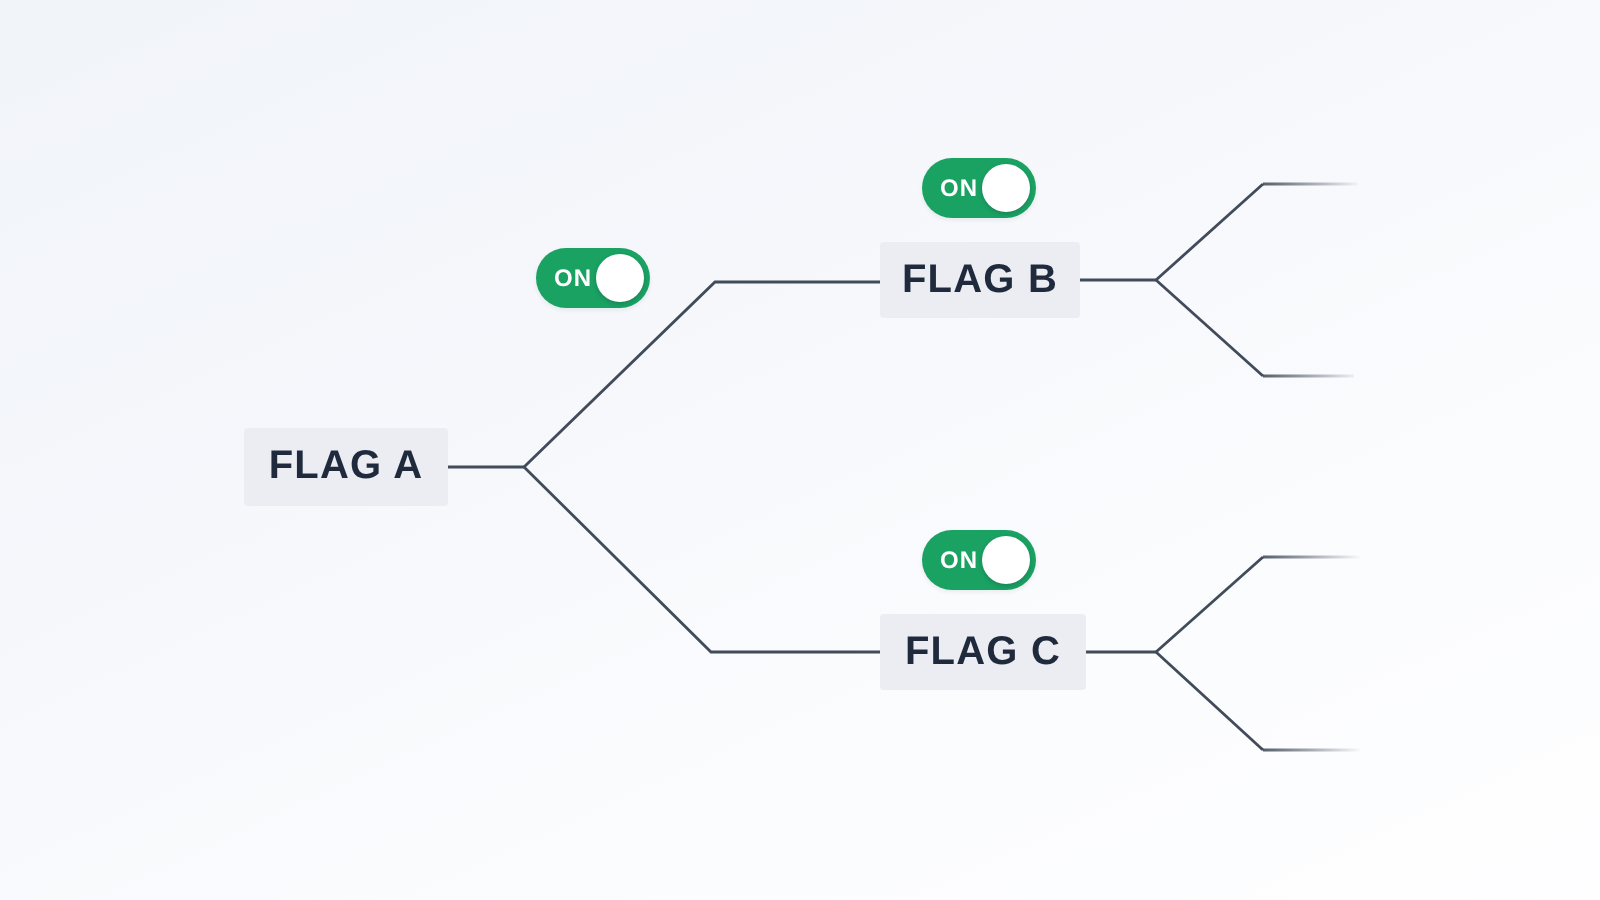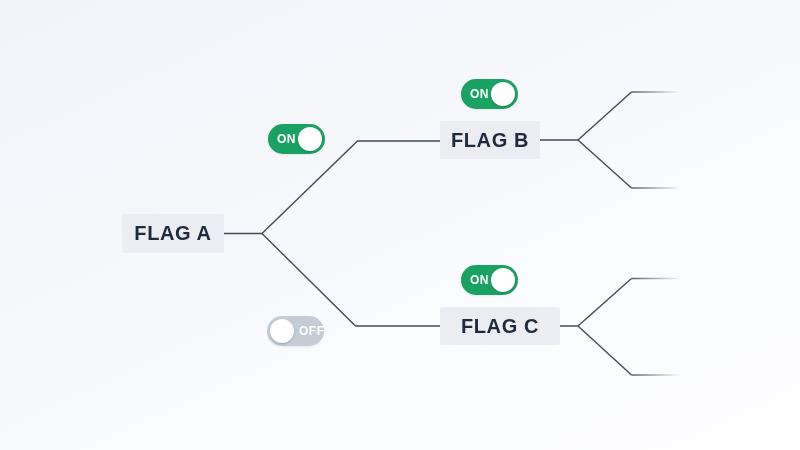--- a/index.html
+++ b/index.html
@@ -14,21 +14,21 @@
   .node{
     position:absolute;
     display:flex;align-items:center;justify-content:center;
     background:var(--node-bg,#ebedf3);
     color:var(--node-text,#1f2a3d);
     font-size:20px;font-weight:600;letter-spacing:.6px;
     border-radius:2px;
   }
   .node-a{left:122px;top:214px;width:102px;height:39px;}
   .node-b{left:440px;top:121px;width:100px;height:38px;}
-  .node-c{left:440px;top:307px;width:120px;height:38px;}
+  .node-c{left:440px;top:307px;width:103px;height:38px;}
   .toggle{
     position:absolute;
     width:57px;height:30px;border-radius:15px;
     display:flex;align-items:center;
     cursor:pointer;
     box-shadow:0 1px 2px rgba(30,40,60,.08);
   }
   .toggle.on{background:var(--toggle-on,#1aa263);}
   .toggle.off{background:var(--toggle-off,#c5ccd6);}
   .toggle-label{
@@ -92,23 +92,19 @@
   <div class="toggle t-branch-ab on">
     <span class="toggle-label">ON</span>
     <span class="toggle-knob"></span>
   </div>
 
   <div class="toggle t-flag-b on">
     <span class="toggle-label">ON</span>
     <span class="toggle-knob"></span>
   </div>
 
-  <div class="toggle t-branch-ac off">
-    <span class="toggle-label">OFF</span>
-    <span class="toggle-knob"></span>
-  </div>
 
   <div class="toggle t-flag-c on">
     <span class="toggle-label">ON</span>
     <span class="toggle-knob"></span>
   </div>
 
 </div>
 
 </body></html>

